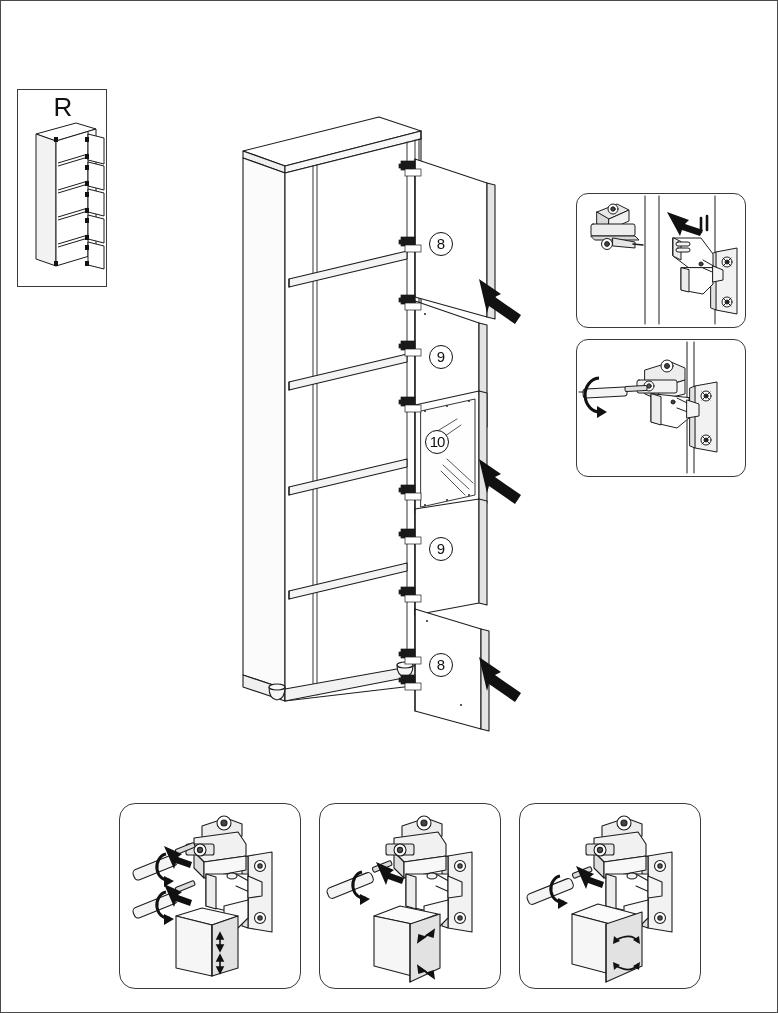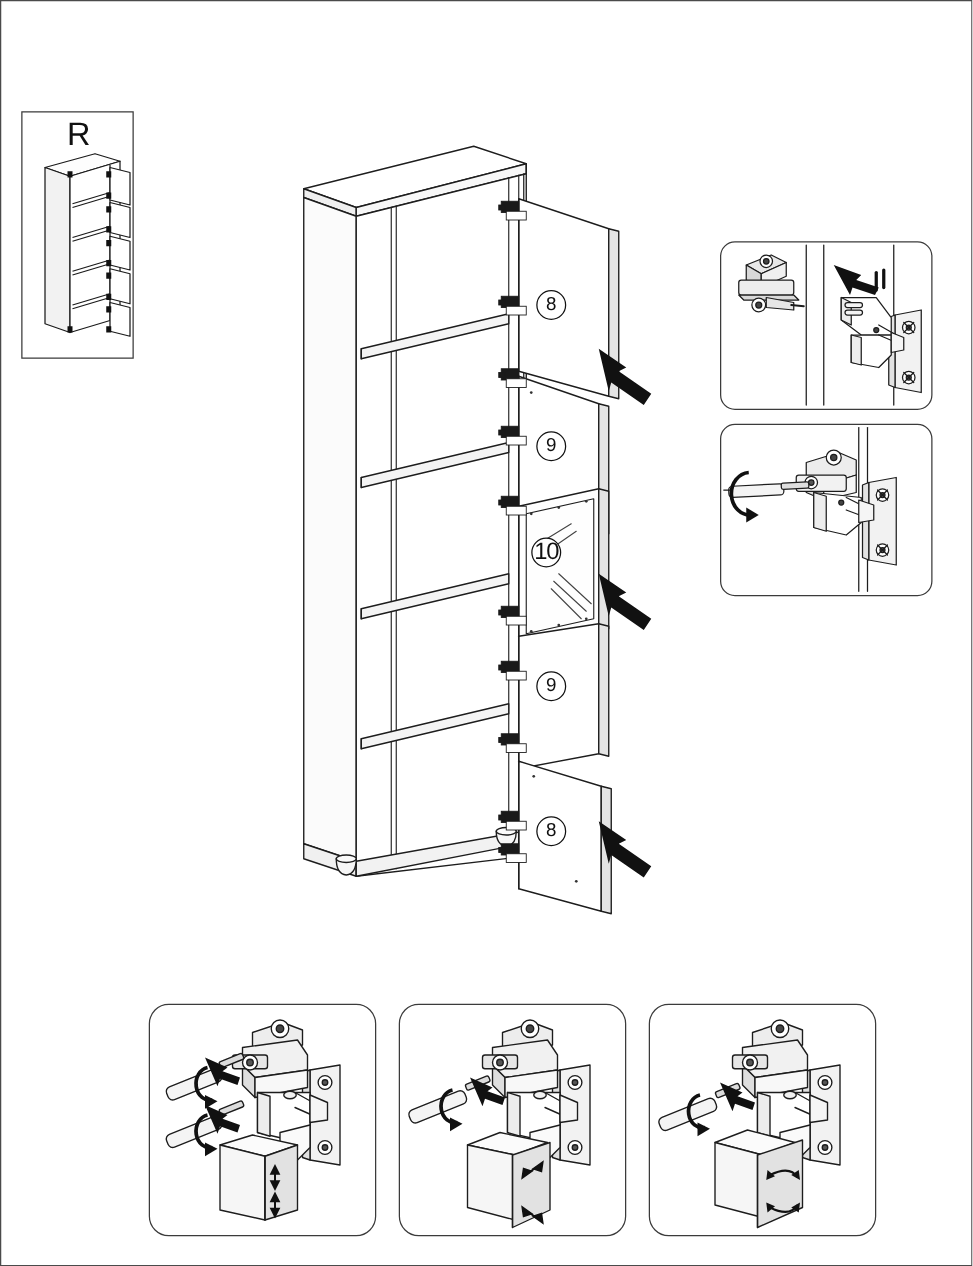--- a/index.html
+++ b/index.html
@@ -12,21 +12,21 @@
         border:1px solid #3a3a3a;background:#fff;box-sizing:border-box;}
   .variant-label{position:absolute;left:0;top:2px;width:90px;text-align:center;
         font-size:26px;color:#111;font-family:"Liberation Sans",sans-serif;letter-spacing:0;}
   .detail-panel{position:absolute;border:1.3px solid #3b3b3b;border-radius:12px;
         background:#fff;box-sizing:border-box;}
   .step-panel{position:absolute;border:1.6px solid #3b3b3b;border-radius:16px;
         background:#fff;box-sizing:border-box;}
   .partnum{position:absolute;font-size:15px;color:#111;text-align:center;
         line-height:21px;width:22px;height:22px;border:1.4px solid #111;
         border-radius:50%;background:#fff;font-family:"Liberation Sans",sans-serif;}
-  .partnum.wide{font-size:19px;letter-spacing:-1px;}
+  .partnum.wide{font-size:15px;letter-spacing:-1px;}
 </style>
 </head>
 <body>
 
 <div id="page">
 
   <div class="variant-box">
     <div class="variant-label">R</div>
     <svg width="88" height="196" viewBox="0 0 88 196">
       <g stroke="#1a1a1a" stroke-width="1" fill="#ffffff" stroke-linejoin="round">

